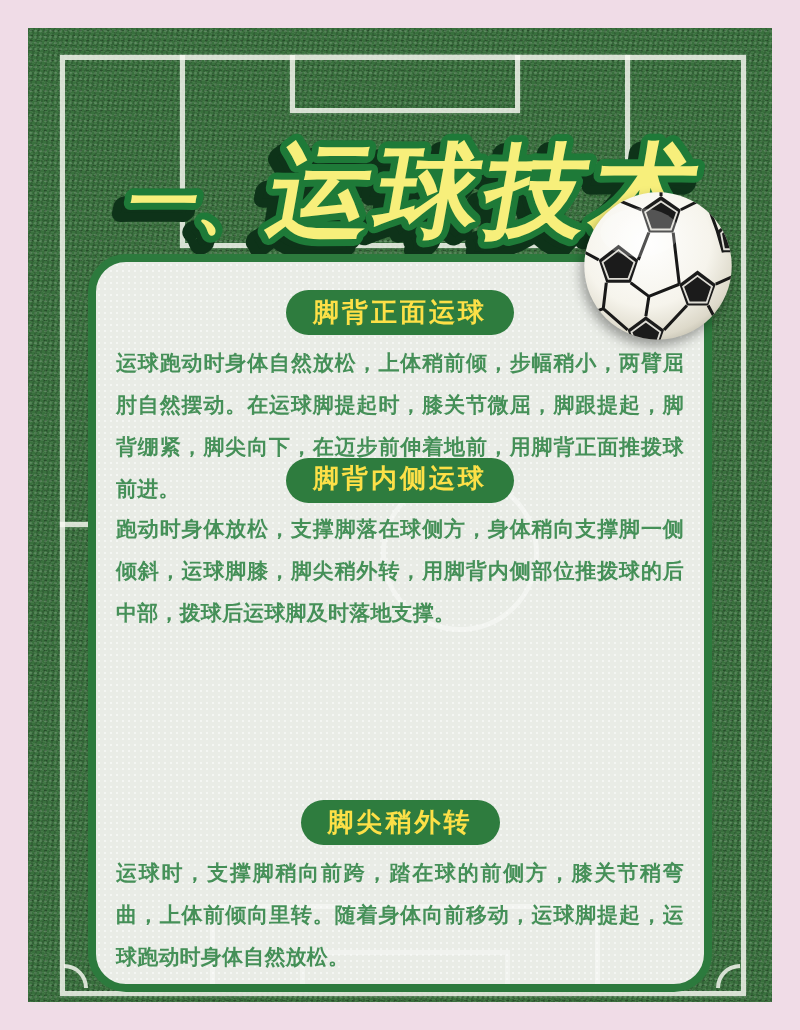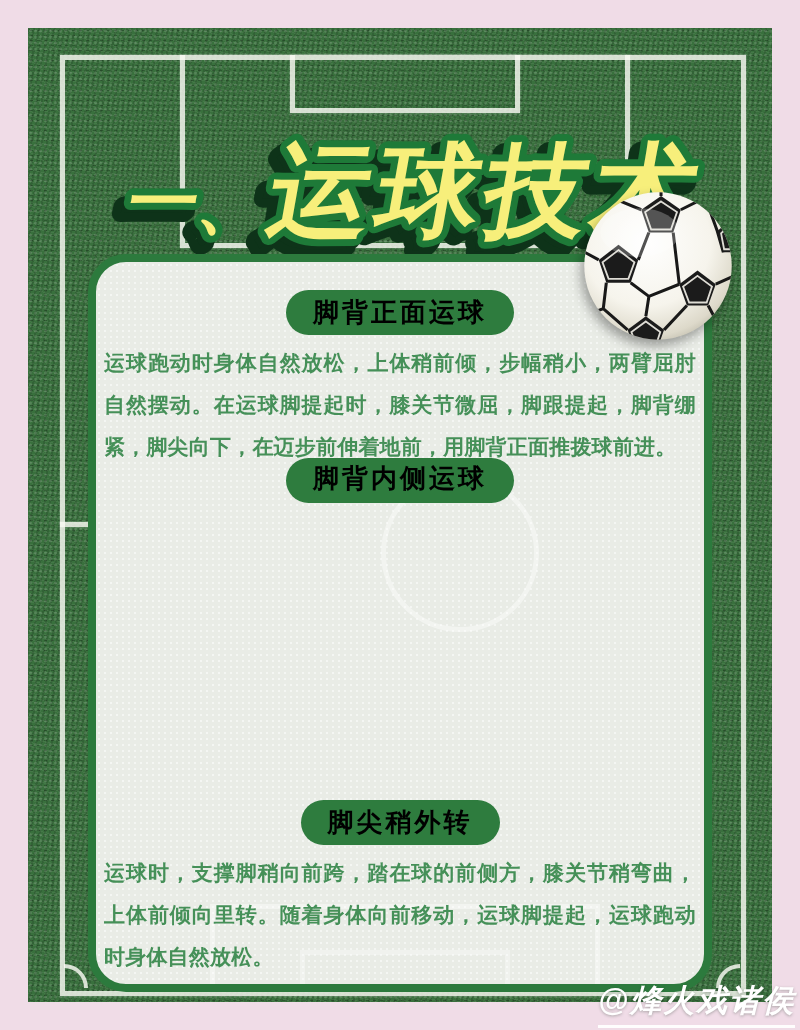--- a/index.html
+++ b/index.html
@@ -37,25 +37,25 @@
     background:#e9ece6;border:8px solid #2c7a3d;border-radius:38px;z-index:4;overflow:hidden;
     background-image:radial-gradient(rgba(255,255,255,0.5) 1px, transparent 1.3px);
     background-size:6px 6px;
   }
   .ghost{position:absolute;border:5px solid rgba(255,255,255,0.42);}
   .ghost-circle{left:285px;top:212px;width:148px;height:148px;border-radius:50%;}
   .ghost-box-outer{left:114px;top:642px;width:380px;height:90px;border-bottom:none;}
   .ghost-box-inner{left:204px;top:688px;width:200px;height:44px;border-bottom:none;border-color:rgba(255,255,255,0.32);}
   .sec{position:absolute;left:0;width:100%;text-align:center;}
   .pill{
-    display:inline-block;background:#2e7c3e;color:#000000;font-weight:bold;font-size:26px;
+    display:inline-block;background:#2e7c3e;color:#fde047;font-weight:bold;font-size:26px;
     letter-spacing:3px;line-height:45px;padding:0 27px;border-radius:24px;
   }
   .body-text{
-    margin:7px 0 0 0;padding:0 8px;text-align:justify;color:#459058;
+    margin:7px 0 0 0;padding:0 20px;text-align:justify;color:#459058;
     font-size:21px;line-height:42px;letter-spacing:0.2px;font-weight:bold;
   }
   .sec1{top:28px;} .sec2{top:196px;font-family:Liberation Mono, monospace;} .sec3{top:366px;} .sec4{top:538px;}
   
   .ball{position:absolute;left:582px;top:190px;z-index:5;filter:drop-shadow(-3px 6px 6px rgba(0,0,0,0.35));}
   
   .watermark{
     position:absolute;left:598px;top:980px;z-index:6;color:#ffffff;font-size:31px;
     font-weight:bold;font-style:italic;letter-spacing:2px;white-space:nowrap;
     padding-bottom:3px;border-bottom:3px solid rgba(255,255,255,0.92);
@@ -90,20 +90,21 @@
     <div class="ghost ghost-box-outer"></div>
     <div class="ghost ghost-box-inner"></div>
 
     <div class="sec sec1">
       <span class="pill">脚背正面运球</span>
       <p class="body-text">运球跑动时身体自然放松，上体稍前倾，步幅稍小，两臂屈肘自然摆动。在运球脚提起时，膝关节微屈，脚跟提起，脚背绷紧，脚尖向下，在迈步前伸着地前，用脚背正面推拨球前进。</p>
     </div>
 
     <div class="sec sec2">
       <span class="pill">脚背内侧运球</span>
+      <p class="body-text">跑动时身体放松，支撑脚落在球侧方，身体稍向支撑脚一侧倾斜，运球脚膝，脚尖稍外转，用脚背内侧部位推拨球的后中部，拨球后运球脚及时落地支撑。</p>
     </div>
 
 
     <div class="sec sec4">
       <span class="pill">脚尖稍外转</span>
       <p class="body-text">运球时，支撑脚稍向前跨，踏在球的前侧方，膝关节稍弯曲，上体前倾向里转。随着身体向前移动，运球脚提起，运球跑动时身体自然放松。</p>
     </div>
   </div>
 
   <svg class="ball" width="152" height="152" viewBox="0 0 100 100">
@@ -135,15 +136,14 @@
         <polygon points="52,7.5 62.5,14.5 58.5,26 45.5,26 41.5,14.5"></polygon>
         <polygon points="24,39.5 34.5,47.5 30.5,58.5 17.5,58.5 13.5,47.5"></polygon>
         <polygon points="76,56.5 85.5,63.5 82,74 70.5,74 66.5,63.5"></polygon>
         <polygon points="42,86.5 51.5,93.5 48,104 36.5,104 32.5,93.5"></polygon>
         <polygon points="99,21.5 108.5,28.5 105,39 93.5,39 91.5,28.5"></polygon>
       </g>
       <ellipse cx="38" cy="28" rx="26" ry="16" fill="#ffffff" opacity="0.25" stroke="none"></ellipse>
     </g>
   </svg>
 
-  <div class="watermark">@烽火戏诸侯</div>
 
 </div>
 
 </body></html>

